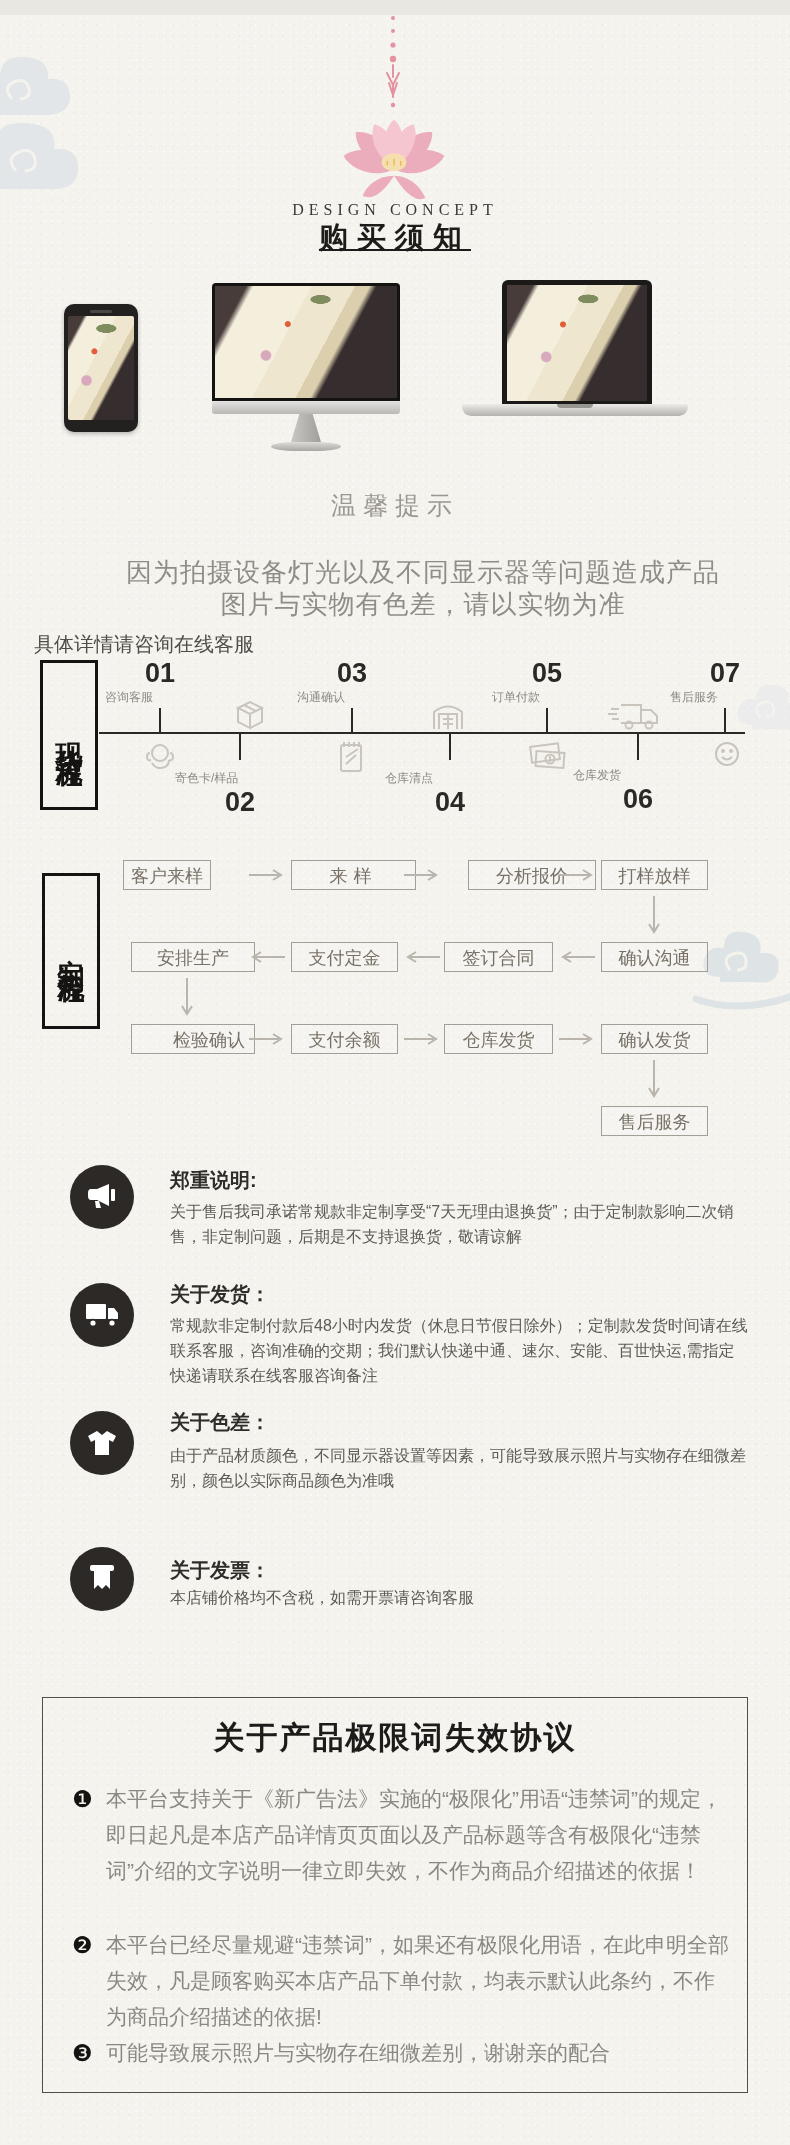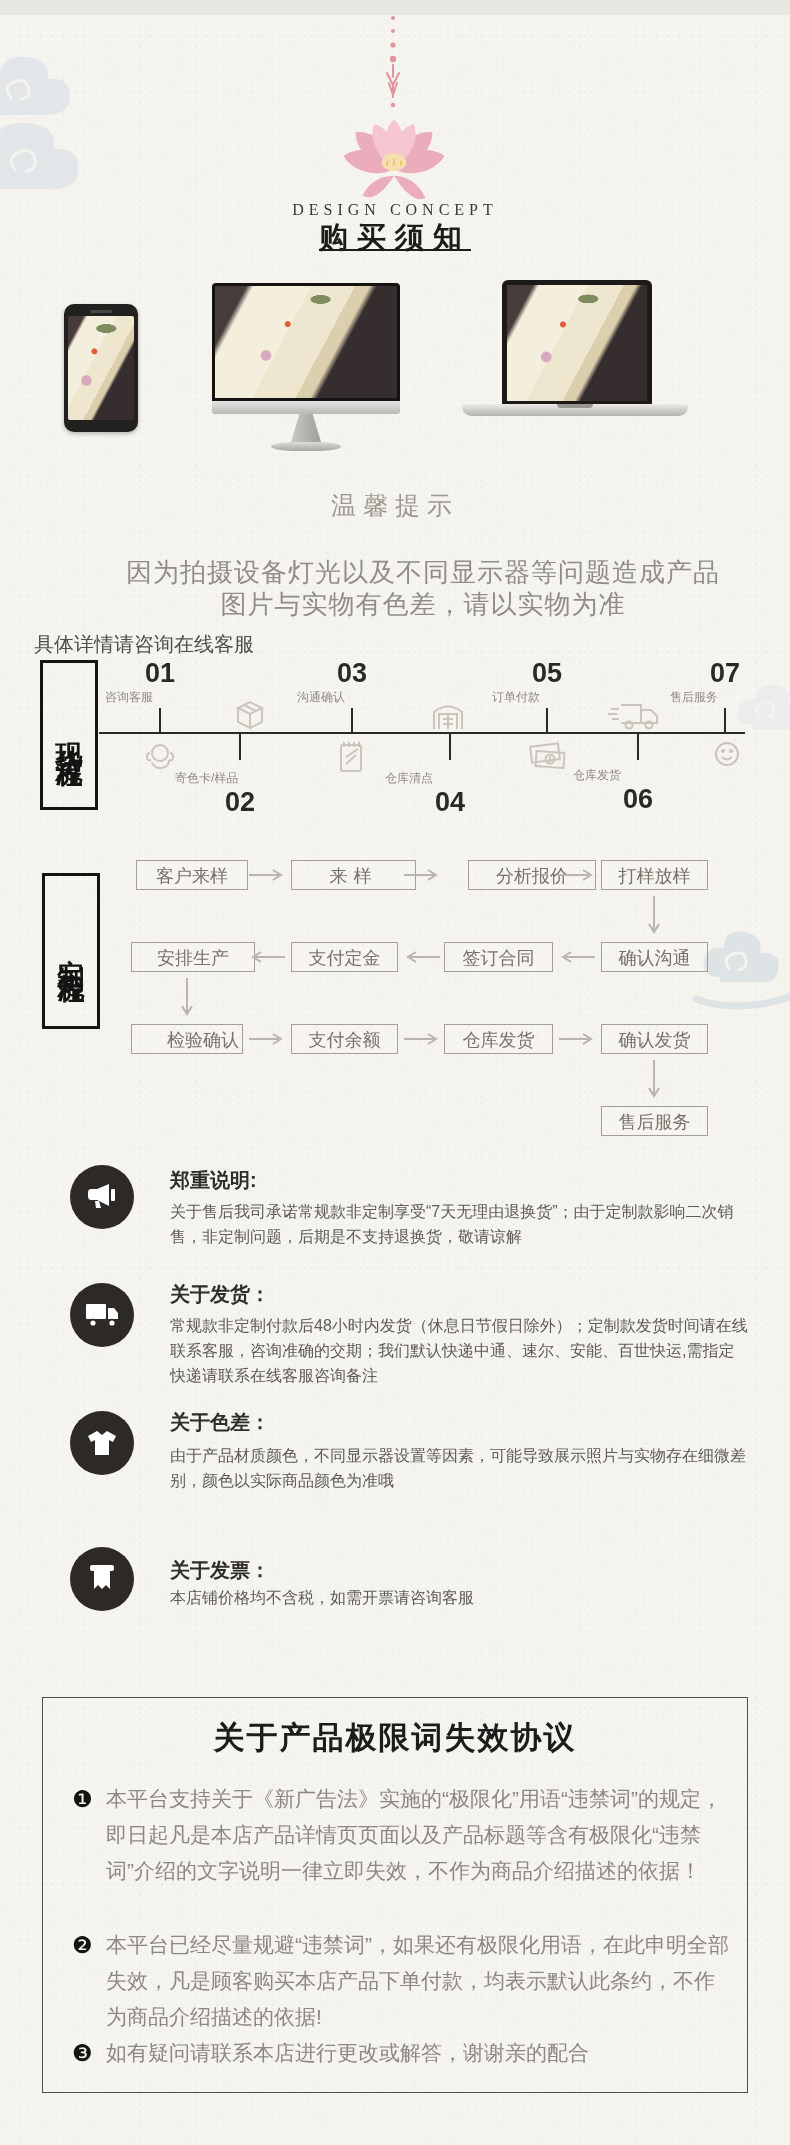--- a/index.html
+++ b/index.html
@@ -235,31 +235,31 @@
     <circle cx="14" cy="14" r="11"></circle>
       <circle cx="10" cy="11" r="1" fill="currentColor"></circle>
       <circle cx="18" cy="11" r="1" fill="currentColor"></circle>
       <path d="M9 17 q5 5 10 0"></path>
   </svg>
 
   <div class="abs vlabel-box" style="left:42px;top:858px;width:52px;height:150px;">
     <span class="vlabel">定制流程</span>
   </div>
 
-  <div class="abs fbox" style="left:136px;top:845px;width:112px;">客户来样</div>
+  <div class="abs fbox" style="left:123px;top:845px;width:88px;">客户来样</div>
   <div class="abs fbox" style="left:291px;top:845px;width:125px;letter-spacing:6px;">来样</div>
   <div class="abs fbox" style="left:468px;top:845px;width:128px;">分析报价</div>
   <div class="abs fbox" style="left:601px;top:845px;width:107px;">打样放样</div>
 
   <div class="abs fbox" style="left:131px;top:927px;width:124px;">安排生产</div>
   <div class="abs fbox" style="left:291px;top:927px;width:107px;">支付定金</div>
   <div class="abs fbox" style="left:444px;top:927px;width:109px;">签订合同</div>
   <div class="abs fbox" style="left:601px;top:927px;width:107px;">确认沟通</div>
 
-  <div class="abs fbox" style="left:131px;top:1009px;width:112px;padding-left:32px;">检验确认</div>
+  <div class="abs fbox" style="left:131px;top:1009px;width:124px;padding-left:32px;">检验确认</div>
   <div class="abs fbox" style="left:291px;top:1009px;width:107px;">支付余额</div>
   <div class="abs fbox" style="left:444px;top:1009px;width:109px;">仓库发货</div>
   <div class="abs fbox" style="left:601px;top:1009px;width:107px;">确认发货</div>
 
   <div class="abs fbox" style="left:601px;top:1091px;width:107px;">售后服务</div>
 
   <svg class="abs arrow" style="left:247px;top:853px;" width="40" height="14" viewBox="0 0 40 14">
       <path d="M2 7 H32 M26 2 L34 7 L26 12" stroke="currentColor" stroke-width="2" fill="none"></path>
     </svg>
   <svg class="abs arrow" style="left:402px;top:853px;" width="40" height="14" viewBox="0 0 40 14">
@@ -340,15 +340,15 @@
   <div class="abs agree-box" style="left:42px;top:1682px;width:706px;height:396px;"></div>
   <div class="abs ctr agree-title" style="top:1702px;">关于产品极限词失效协议</div>
 
   <div class="abs bullet" style="left:72px;top:1766px;">❶</div>
   <div class="abs agree-item" style="left:106px;top:1766px;width:626px;">本平台支持关于《新广告法》实施的“极限化”用语“违禁词”的规定，即日起凡是本店产品详情页页面以及产品标题等含有极限化“违禁词”介绍的文字说明一律立即失效，不作为商品介绍描述的依据！</div>
 
   <div class="abs bullet" style="left:72px;top:1912px;">❷</div>
   <div class="abs agree-item" style="left:106px;top:1912px;width:626px;">本平台已经尽量规避“违禁词”，如果还有极限化用语，在此申明全部失效，凡是顾客购买本店产品下单付款，均表示默认此条约，不作为商品介绍描述的依据!</div>
 
   <div class="abs bullet" style="left:72px;top:2020px;">❸</div>
-  <div class="abs agree-item" style="left:106px;top:2020px;width:626px;">如有疑问请联系本店进行更改或解答，谢谢亲的配合</div>
+  <div class="abs agree-item" style="left:106px;top:2020px;width:626px;">可能导致展示照片与实物存在细微差别，谢谢亲的配合</div>
 
 </div>
 
 </body></html>

